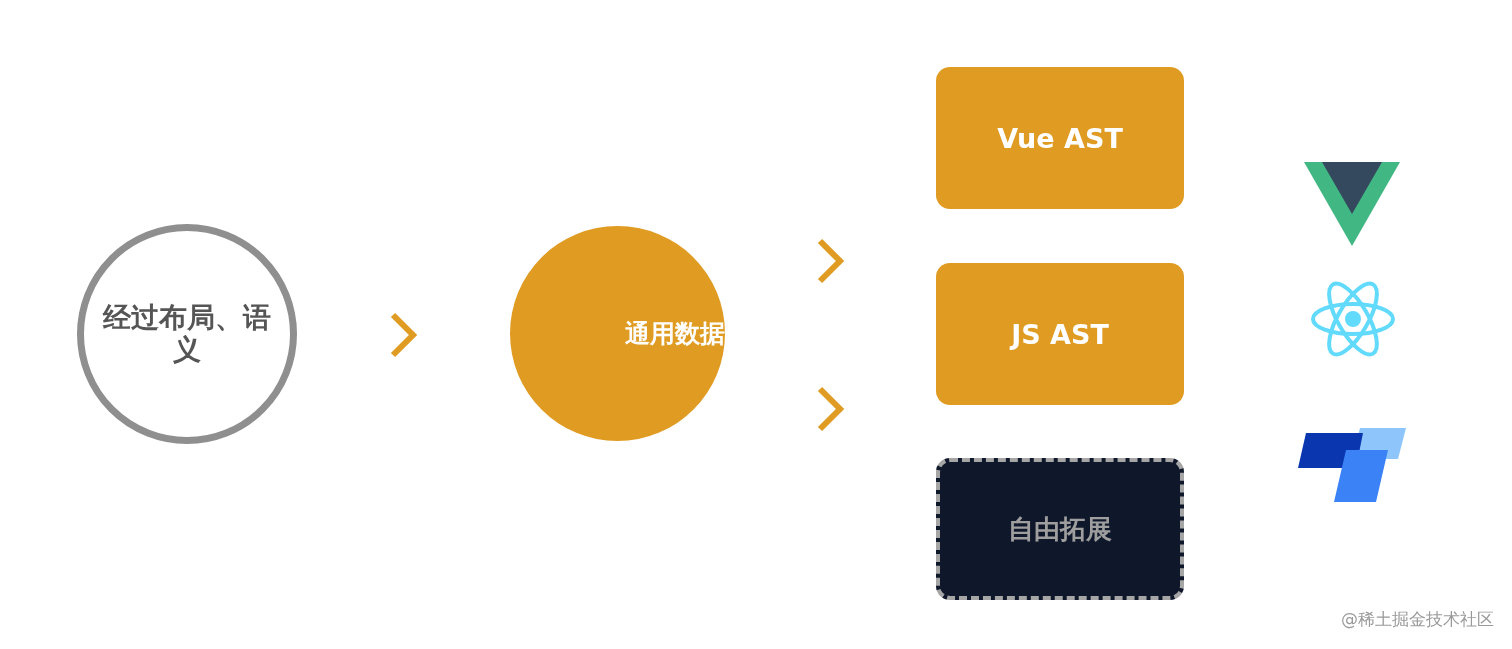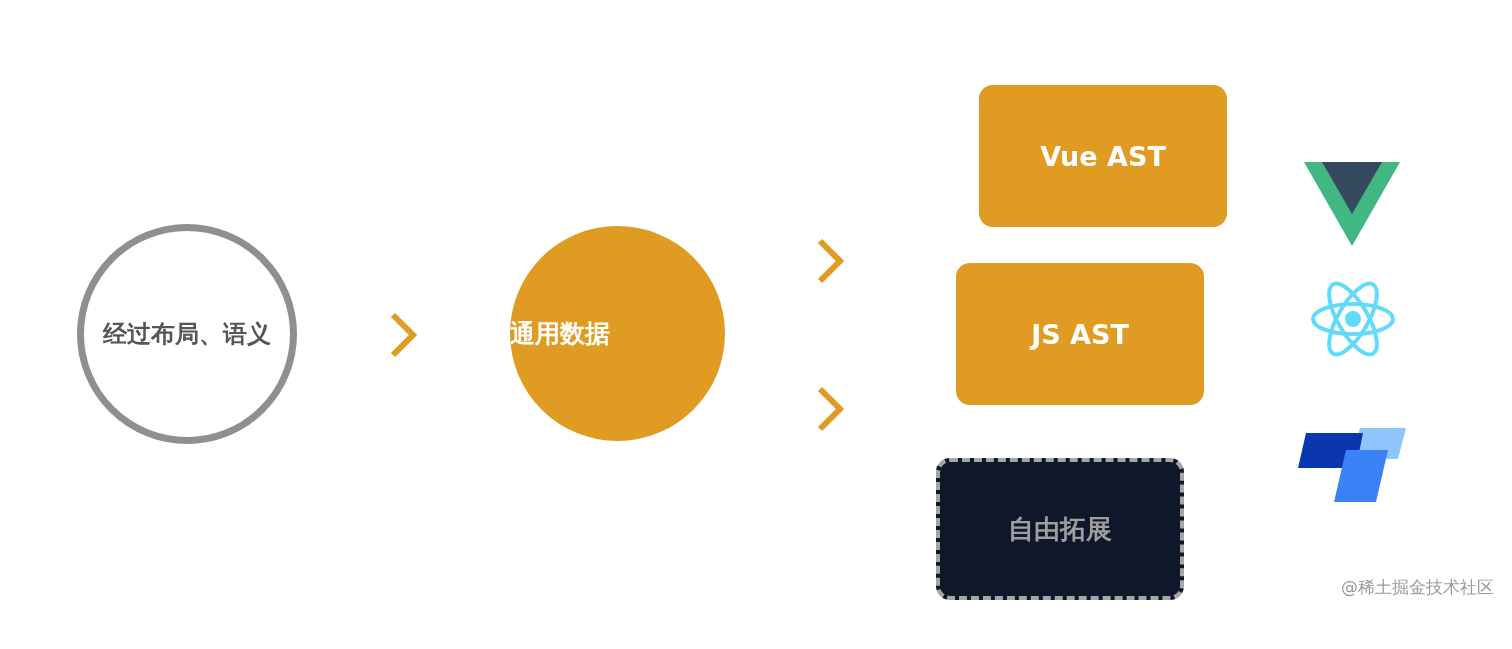--- a/index.html
+++ b/index.html
@@ -1,31 +1,31 @@
 <!DOCTYPE html>
 <html><head>
 <meta charset="utf-8">
 <style>
   html, body { margin:0; padding:0; background:#ffffff; }
   body { width:1512px; height:649px; position:relative; overflow:hidden;
          font-family:"DejaVu Sans","Liberation Sans",sans-serif; }
   .abs { position:absolute; }
   .src-circle { left:77px; top:224px; width:206px; height:206px; border:7px solid #8f8f8f;
         border-radius:50%; display:flex; align-items:center; justify-content:center;
-        text-align:center; color:#555; font-weight:bold; font-size:24px; line-height:32px; box-sizing:content-box; }
+        text-align:center; color:#555; font-weight:bold; font-size:28px; line-height:32px; box-sizing:content-box; }
   .src-circle span { display:block; width:170px; }
   .mid-circle { left:510px; top:226px; width:215px; height:215px; border-radius:50%;
-        background:#df9b22; display:flex; align-items:center; justify-content:flex-start;
+        background:#df9b22; display:flex; align-items:center; justify-content:flex-end;
         color:#fff; font-weight:bold; font-size:25px; }
   .box { left:936px; width:248px; height:142px; border-radius:14px; background:#df9b22;
          display:flex; align-items:center; justify-content:center; color:#fff;
          font-weight:bold; font-size:27px; box-sizing:border-box; }
   .box.dashed { background:#0f172a; border:4px dashed #a6a6a6; color:#9e9e9e; font-size:26px; }
   .chev { width:30px; height:50px; }
-  .watermark { right:18px; top:576px; font-size:17px; color:#9a9a9a; }
+  .watermark { right:18px; top:608px; font-size:17px; color:#9a9a9a; }
 </style>
 </head>
 <body>
 
 <div class="abs src-circle">
   <span>
     <span>经过布局、语义</span>
   </span>
 </div>
 
@@ -37,24 +37,24 @@
   <span>通用数据</span>
 </div>
 
 <svg class="abs chev" style="left:815px;top:236px;" viewBox="0 0 30 50">
   <polyline points="5,5 25,25 5,45" fill="none" stroke="#df9b22" stroke-width="6"></polyline>
 </svg>
 <svg class="abs chev" style="left:815px;top:384px;" viewBox="0 0 30 50">
   <polyline points="5,5 25,25 5,45" fill="none" stroke="#df9b22" stroke-width="6"></polyline>
 </svg>
 
-<div class="abs box" style="top:85px;margin-left:43px;">
+<div class="abs box" style="top:67px;">
   <span>Vue AST</span>
 </div>
-<div class="abs box" style="top:263px;margin-left:20px;">
+<div class="abs box" style="top:263px;">
   <span>JS AST</span>
 </div>
 <div class="abs box dashed" style="top:458px;">
   <span>自由拓展</span>
 </div>
 
 <svg class="abs" style="left:1304px;top:162px;" width="96" height="84" viewBox="0 0 96 84">
   <polygon points="0,0 96,0 48,84" fill="#41b883"></polygon>
   <polygon points="18,0 78,0 48,52" fill="#35495e"></polygon>
   <polygon points="33,0 63,0 48,26" fill="#41b883" opacity="0"></polygon>

